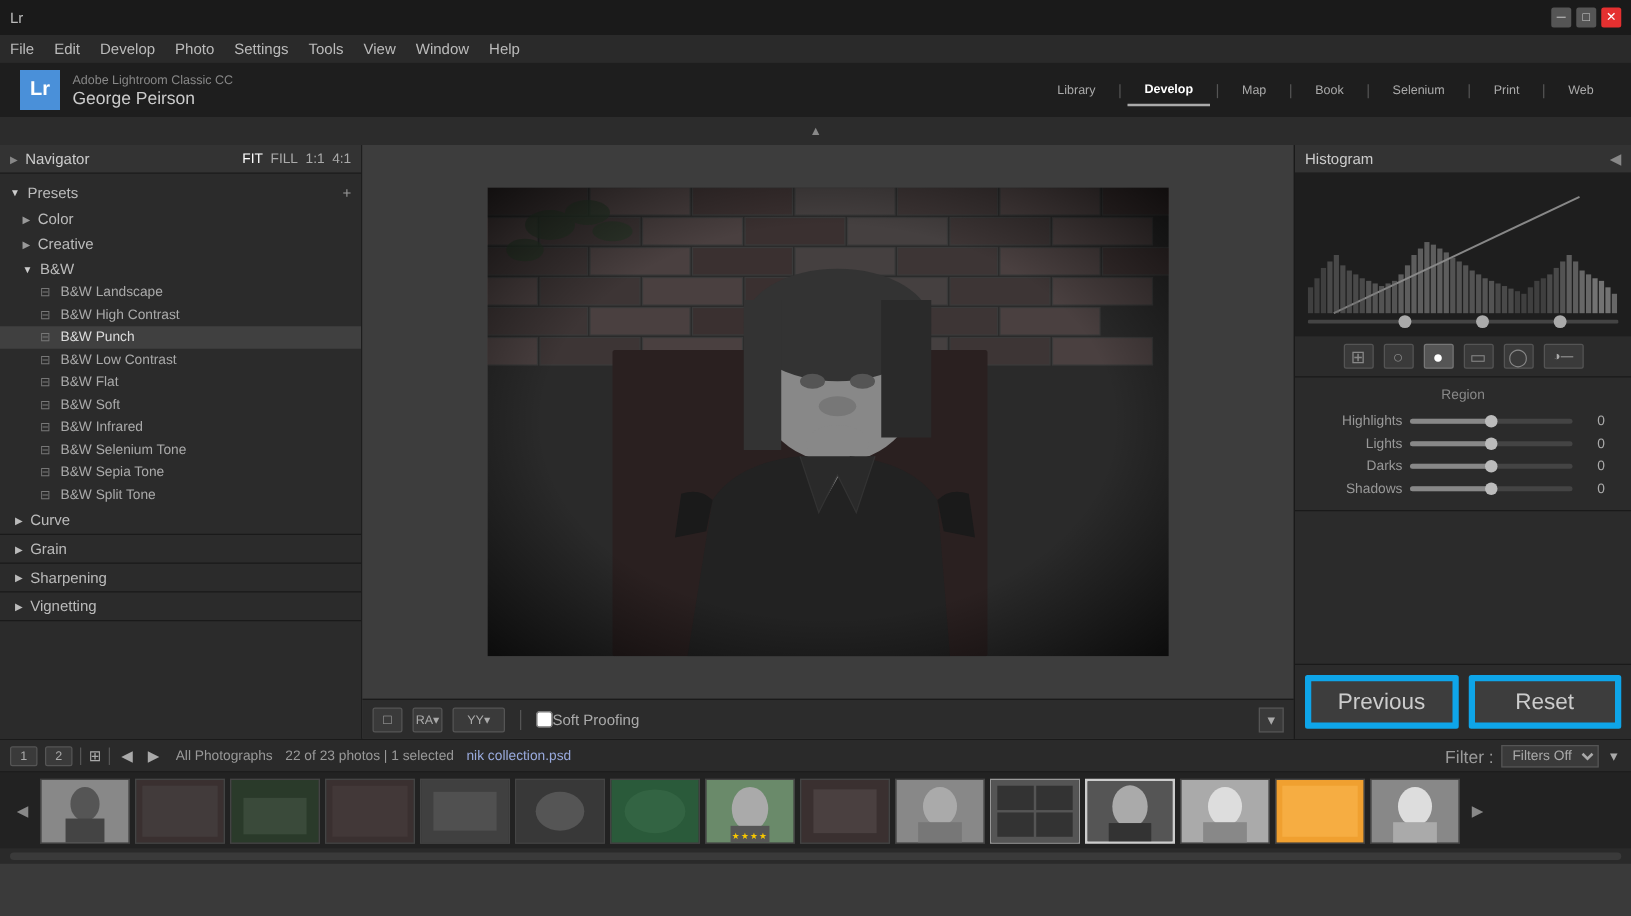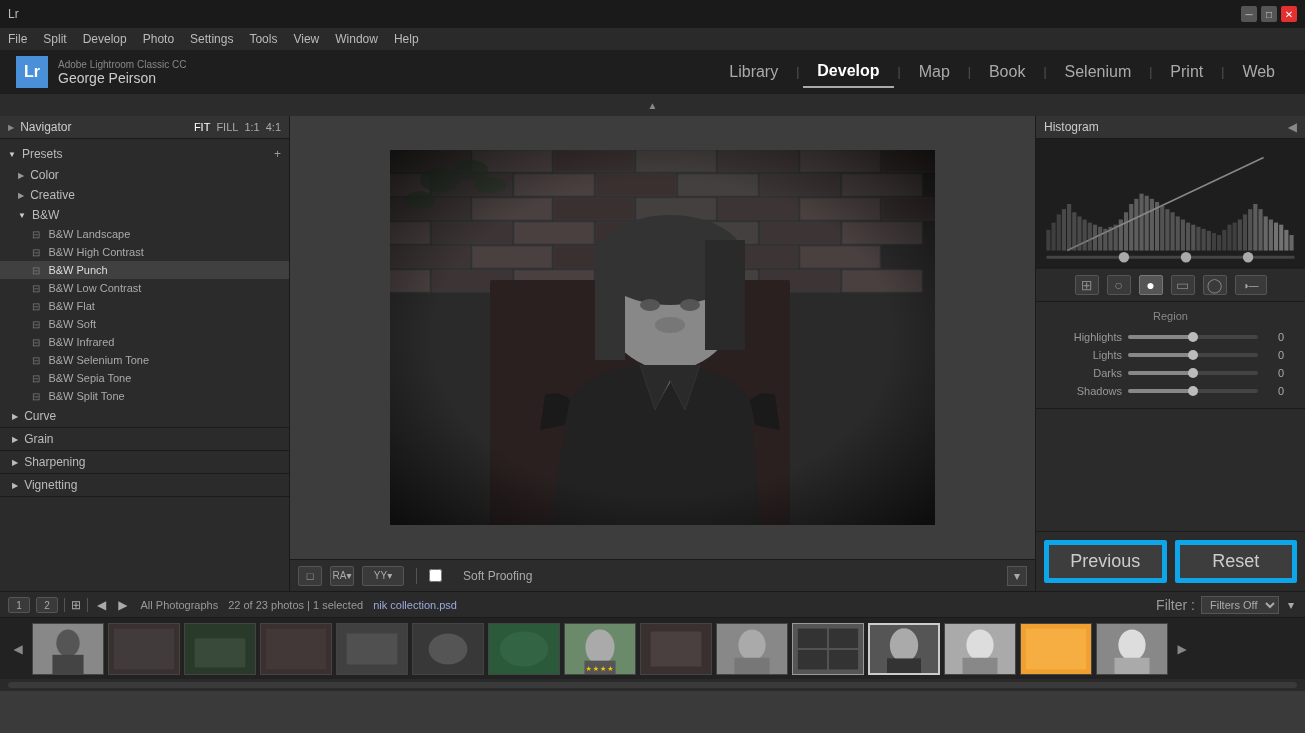--- a/index.html
+++ b/index.html
@@ -57,21 +57,21 @@
       display: flex; align-items: center; justify-content: center;
       color: white; font-weight: bold; font-size: 16px;
       margin-right: 10px;
     }
     #topnav .left { display: flex; align-items: center; }
     #topnav .nav-links { display: flex; align-items: center; gap: 4px; }
     #topnav .nav-link {
       padding: 6px 14px;
       color: #aaa;
       cursor: pointer;
-      font-size: 16px;
+      font-size: 10px;
     }
     #topnav .nav-link.active {
       color: white;
       border-bottom: 2px solid #aaa;
       font-weight: bold;
     }
     #topnav .nav-sep { color: #555; }
 
     
     #subtoolbar {
@@ -198,21 +198,21 @@
       border-top: 1px solid #1a1a1a;
     }
     .tool-btn {
       width: 24px; height: 20px;
       background: #3a3a3a;
       border: 1px solid #555;
       display: flex; align-items: center; justify-content: center;
       cursor: pointer; color: #aaa; font-size: 11px; border-radius: 2px;
     }
     .tool-sep { width: 1px; height: 16px; background: #555; margin: 0 4px; }
-    .soft-proof-label { display: flex; align-items: center; gap: 21px; color: #aaa; font-size: 12px; }
+    .soft-proof-label { display: flex; align-items: center; gap: 0; color: #aaa; font-size: 12px; }
     .soft-proof-label input { cursor: pointer; }
     .toolbar-spacer { flex: 1; }
     .view-dropdown {
       background: #3a3a3a;
       border: 1px solid #555;
       color: #aaa;
       padding: 2px 6px;
       cursor: pointer;
     }
 
@@ -439,21 +439,21 @@
   <div class="lr-icon">Lr</div>
   <div class="win-controls">
     <div class="win-btn min">─</div>
     <div class="win-btn max">□</div>
     <div class="win-btn close">✕</div>
   </div>
 </div>
 
 <div id="menubar">
   <span>File</span>
-  <span>Split</span>
+  <span>Edit</span>
   <span>Develop</span>
   <span>Photo</span>
   <span>Settings</span>
   <span>Tools</span>
   <span>View</span>
   <span>Window</span>
   <span>Help</span>
 </div>
 
 <div id="topnav">

